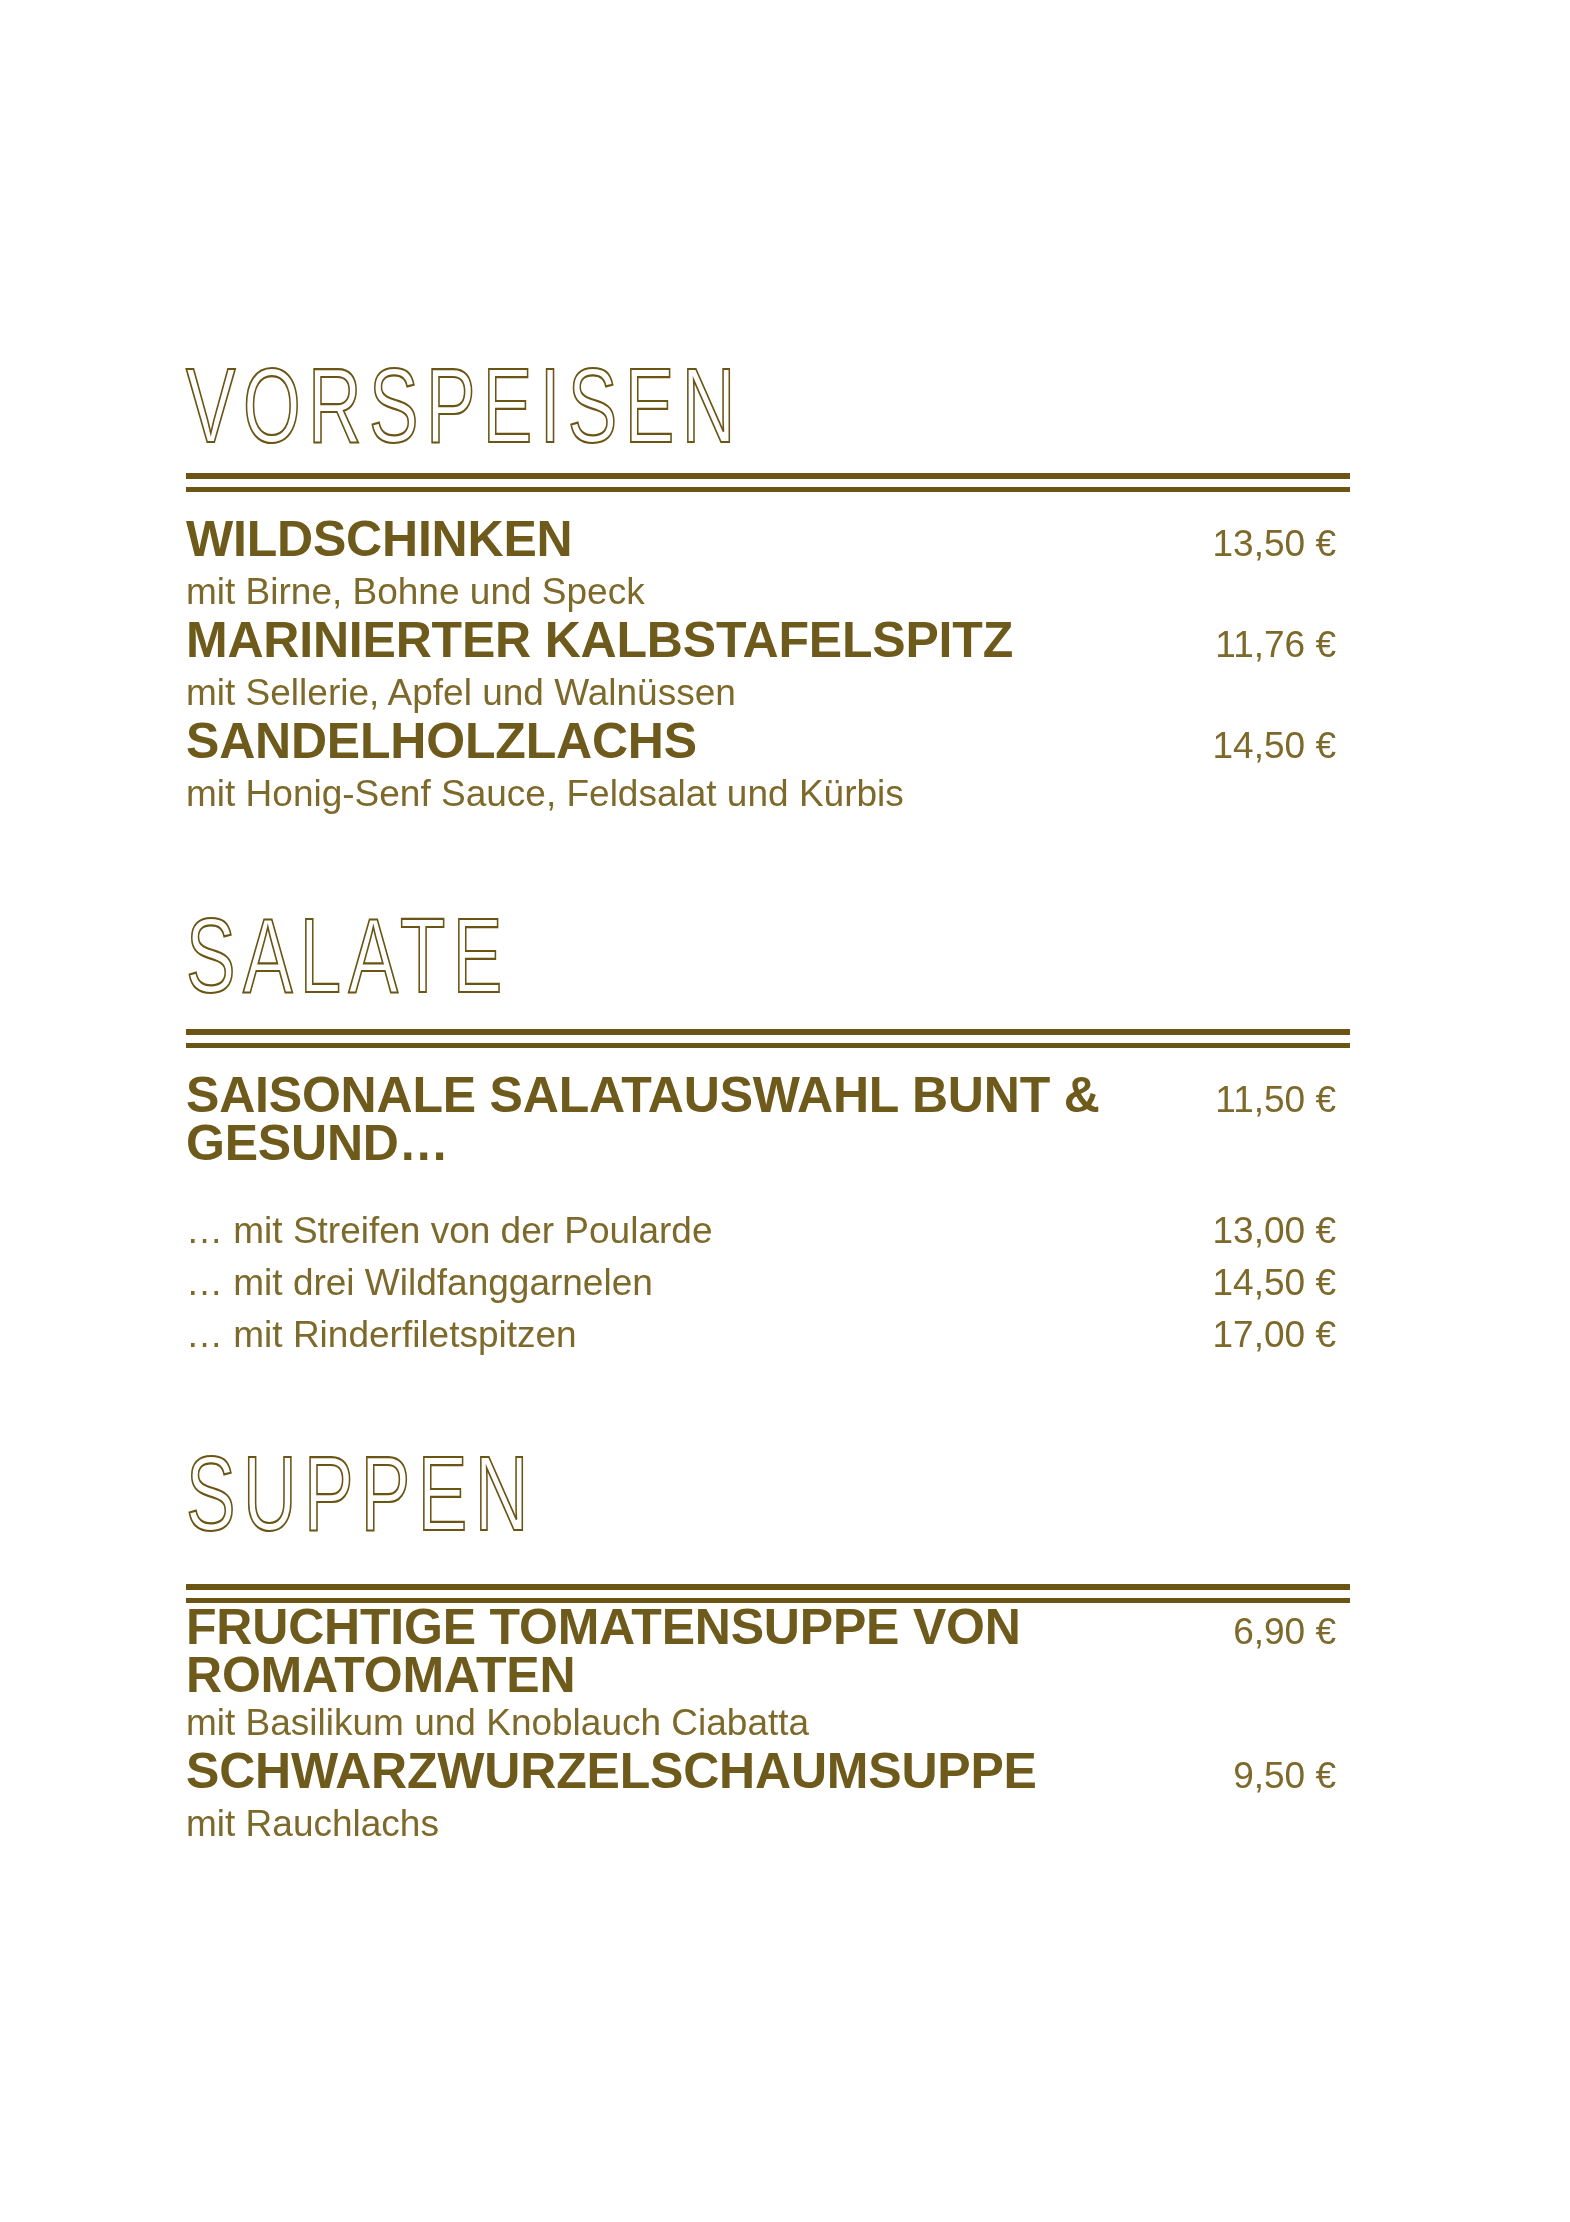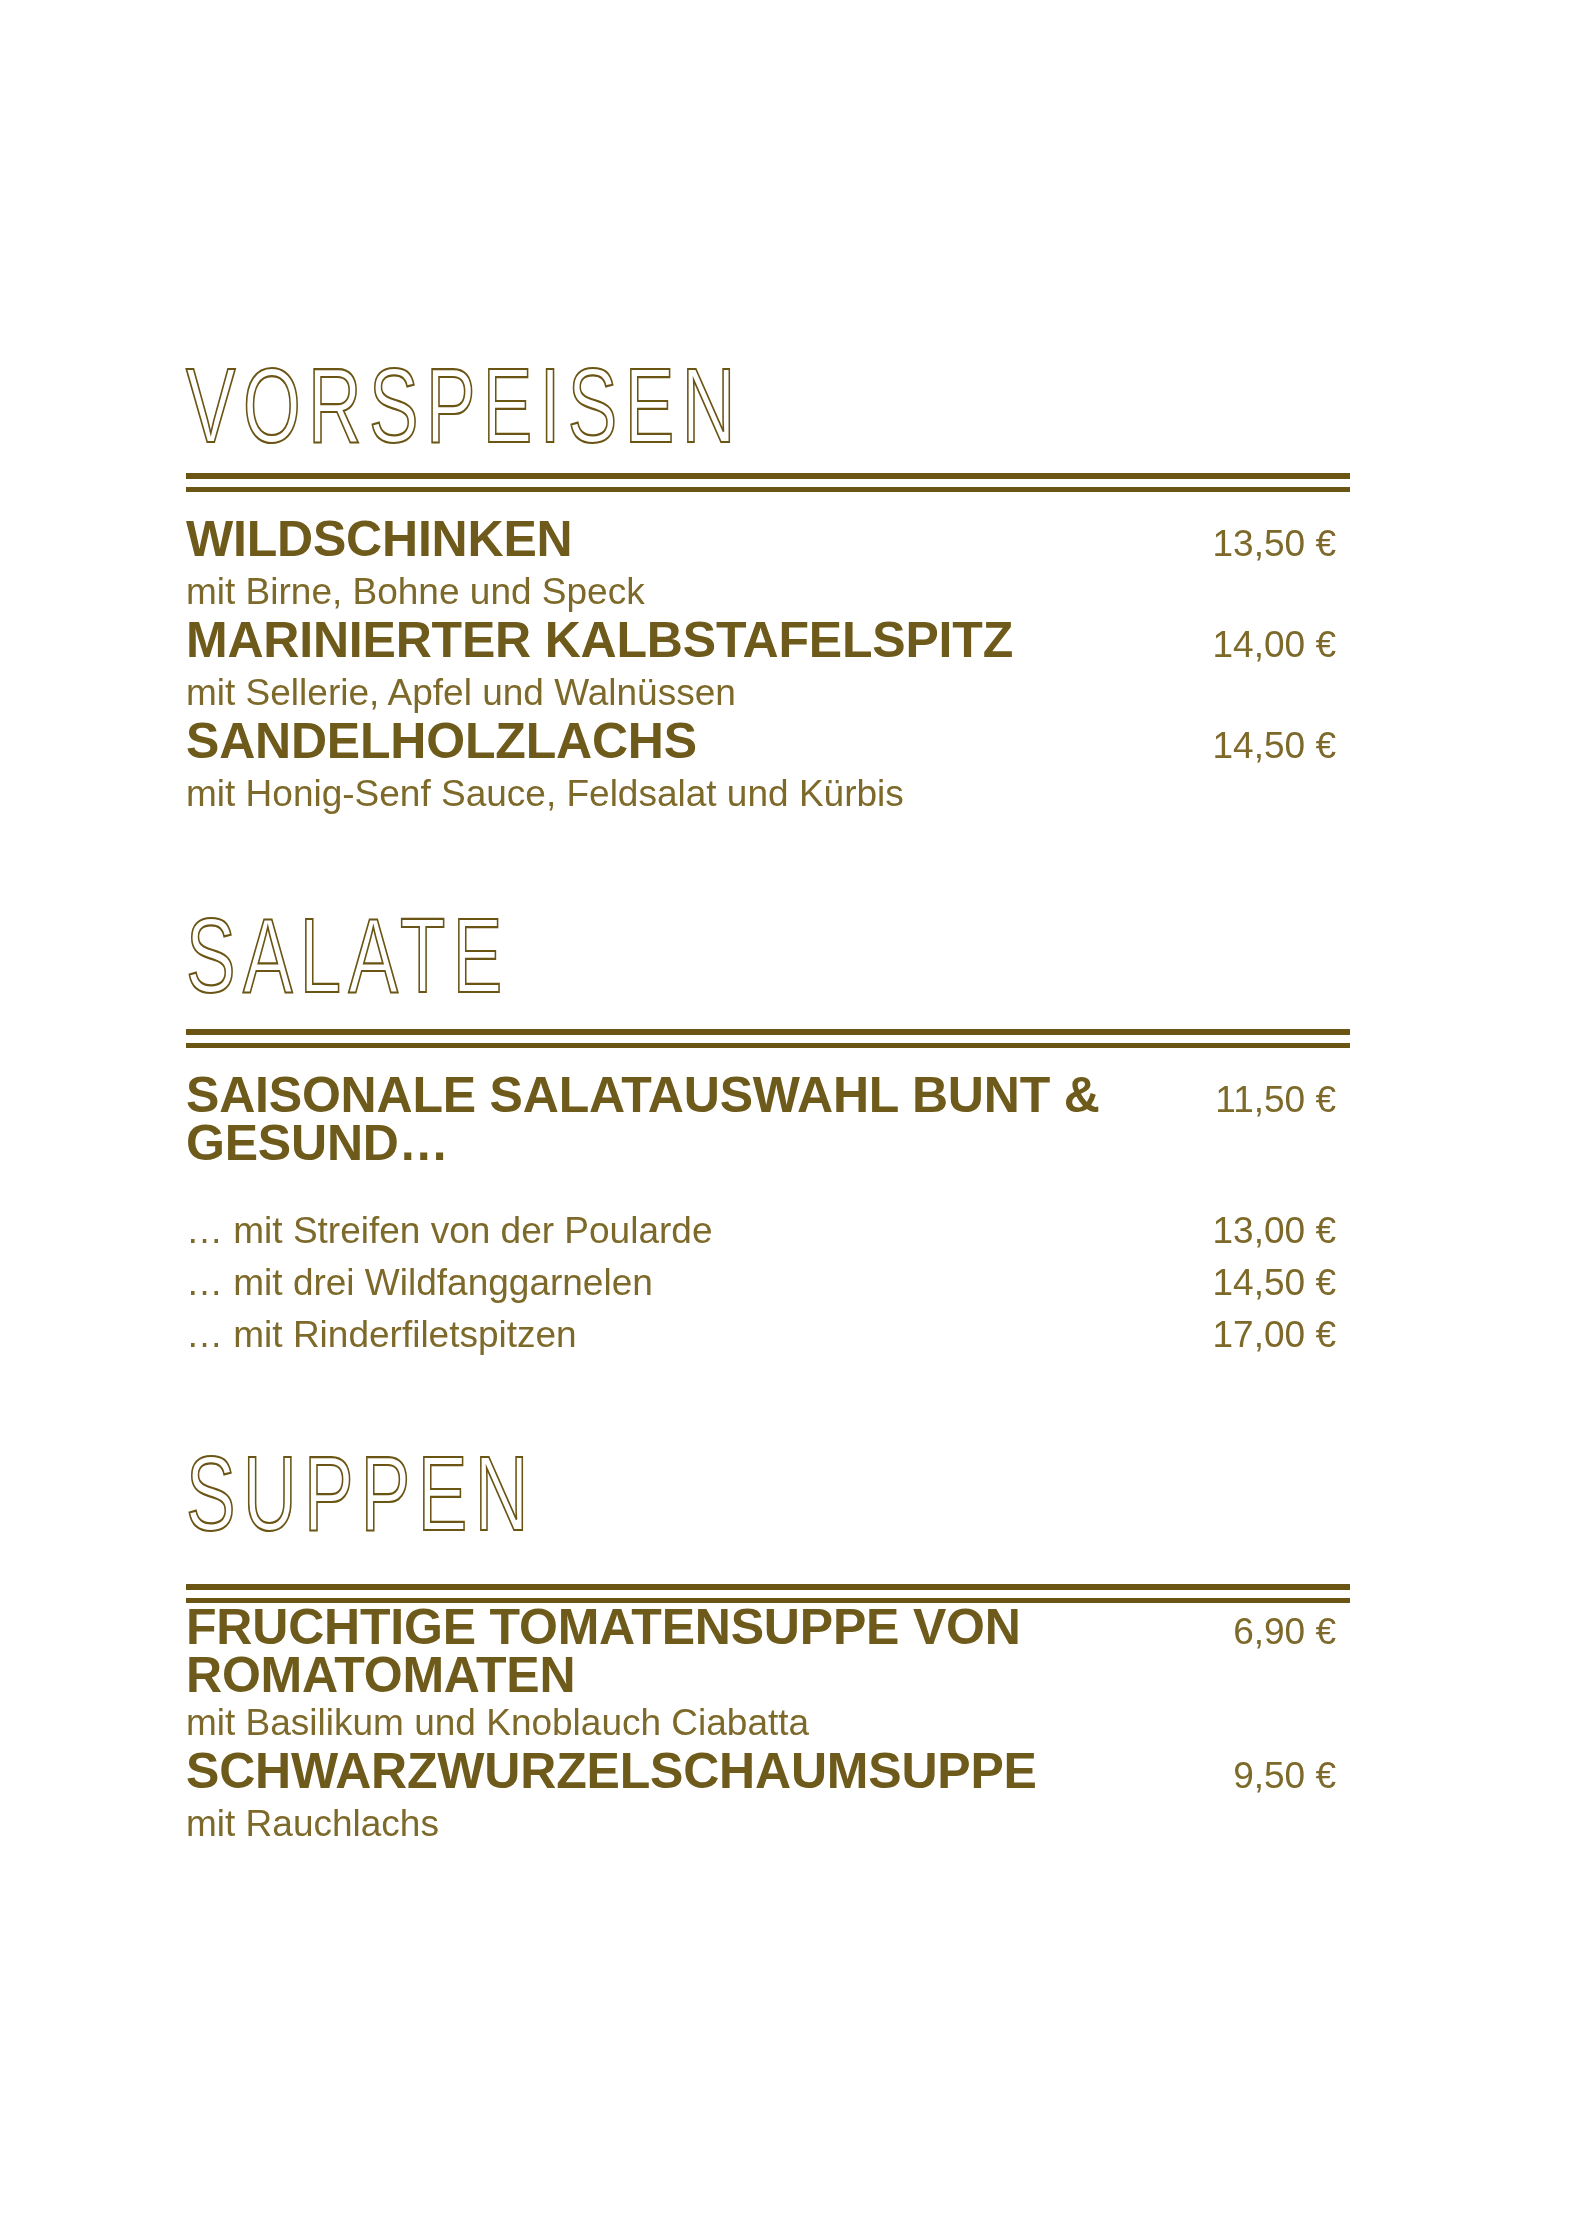--- a/index.html
+++ b/index.html
@@ -114,21 +114,21 @@
         <div class="item-row">
           <span class="item-name">WILDSCHINKEN</span>
           <span class="item-price">13,50 €</span>
         </div>
         <div class="item-desc">mit Birne, Bohne und Speck</div>
       </div>
 
       <div class="menu-item">
         <div class="item-row">
           <span class="item-name">MARINIERTER KALBSTAFELSPITZ</span>
-          <span class="item-price">14,00 €</span>
+          <span class="item-price">11,76 €</span>
         </div>
         <div class="item-desc">mit Sellerie, Apfel und Walnüssen</div>
       </div>
 
       <div class="menu-item">
         <div class="item-row">
           <span class="item-name">SANDELHOLZLACHS</span>
           <span class="item-price">14,50 €</span>
         </div>
         <div class="item-desc">mit Honig-Senf Sauce, Feldsalat und Kürbis</div>

